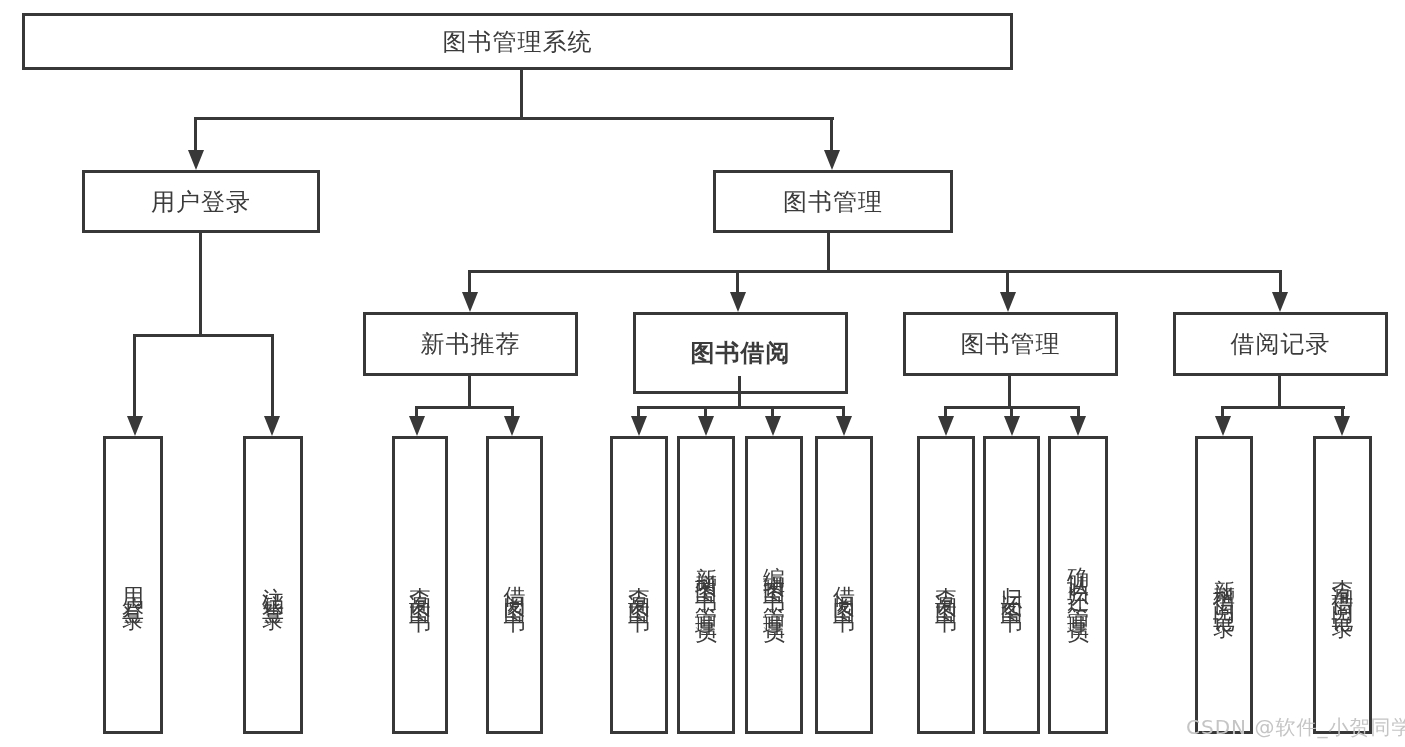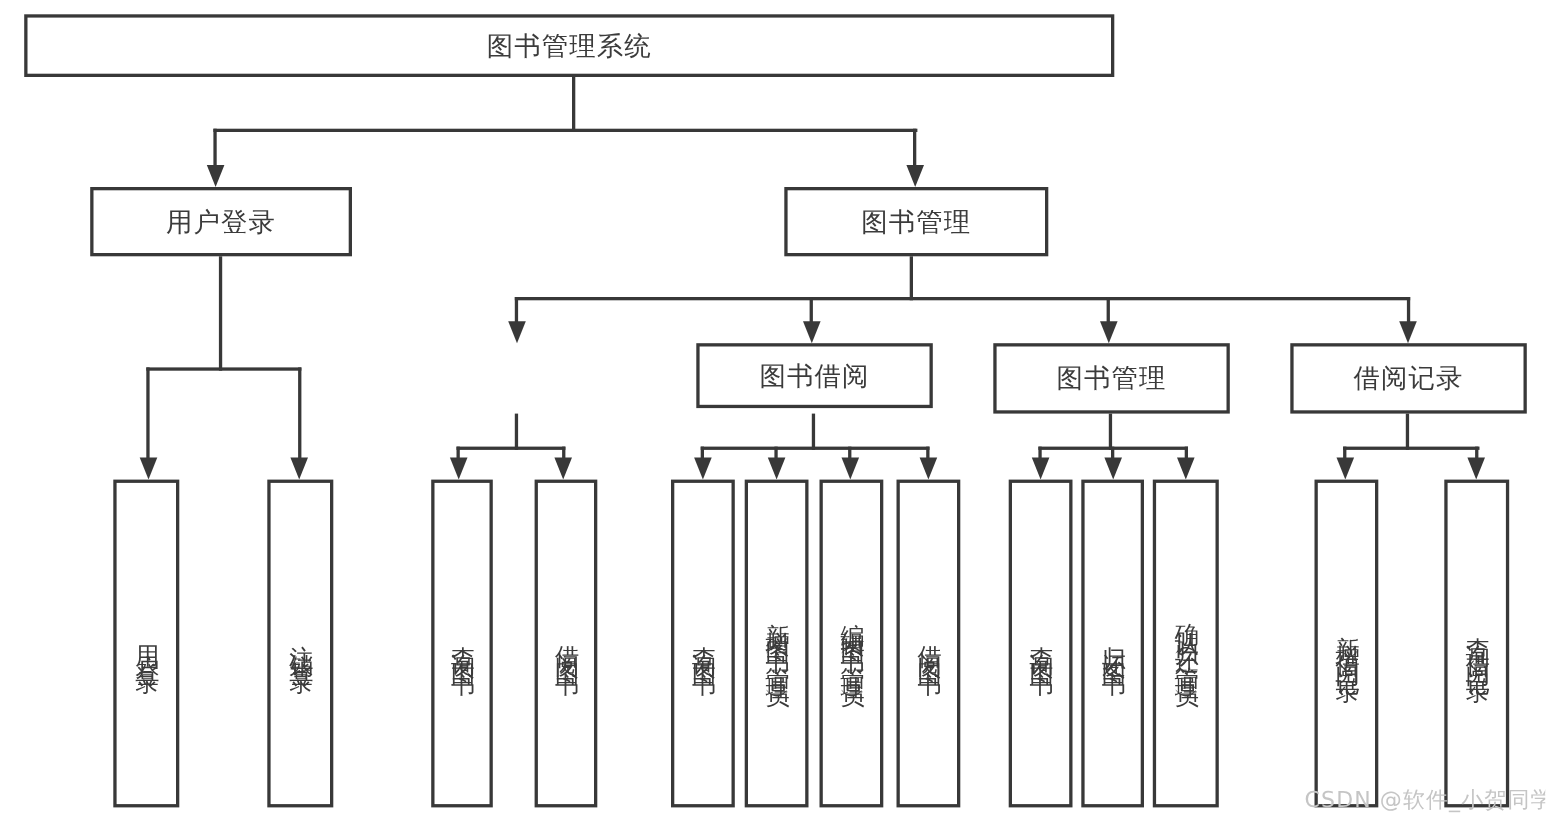--- a/index.html
+++ b/index.html
@@ -91,21 +91,24 @@
   <div class="hline" style="left:468px;top:270px;width:814px;"></div>
   <div class="vline" style="left:468px;top:270px;height:24px;"></div>
   <div class="ah" style="left:462px;top:292px;"></div>
   <div class="vline" style="left:736px;top:270px;height:24px;"></div>
   <div class="ah" style="left:730px;top:292px;"></div>
   <div class="vline" style="left:1006px;top:270px;height:24px;"></div>
   <div class="ah" style="left:1000px;top:292px;"></div>
   <div class="vline" style="left:1279px;top:270px;height:24px;"></div>
   <div class="ah" style="left:1272px;top:292px;"></div>
 
-  <div class="node" style="left:633px;top:312px;width:215px;height:59px;">
+  <div class="node" style="left:363px;top:312px;width:215px;height:64px;">
+    <span>新书推荐</span>
+  </div>
+  <div class="node" style="left:633px;top:312px;width:215px;height:82px;font-weight:bold;">
     <span>图书借阅</span>
   </div>
   <div class="node" style="left:903px;top:312px;width:215px;height:64px;">
     <span>图书管理</span>
   </div>
   <div class="node" style="left:1173px;top:312px;width:215px;height:64px;">
     <span>借阅记录</span>
   </div>
 
   <div class="vline" style="left:468px;top:376px;height:33px;"></div>

